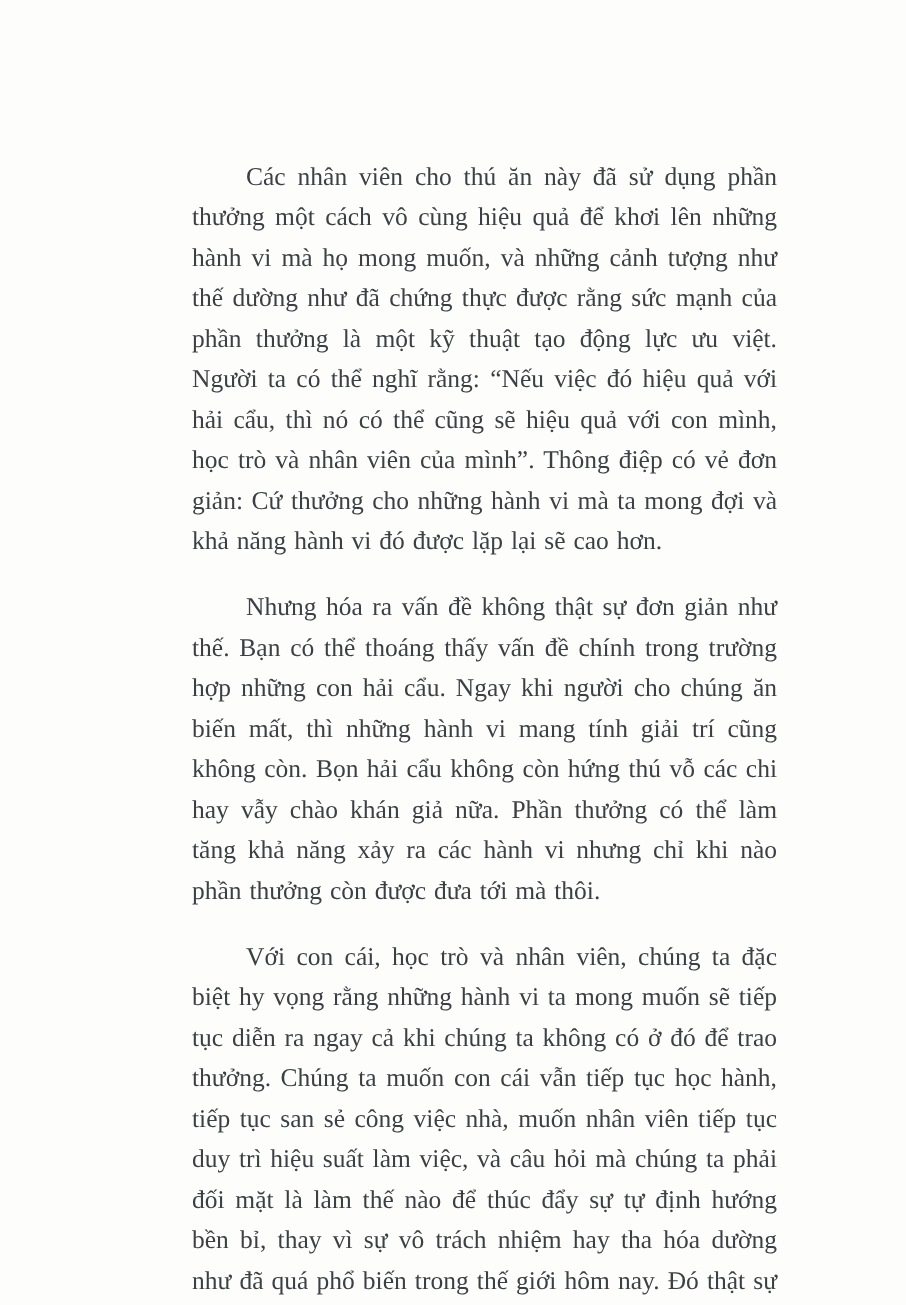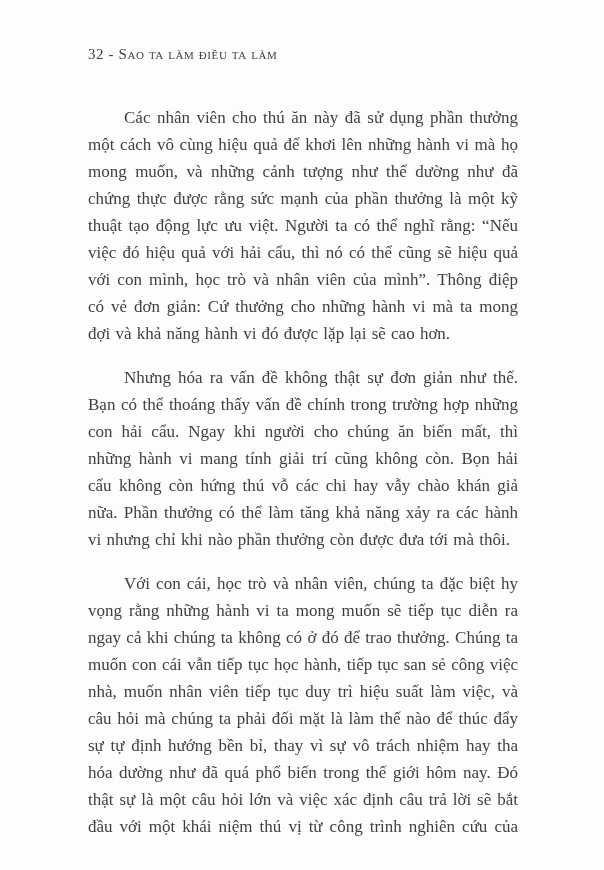--- a/index.html
+++ b/index.html
@@ -38,33 +38,33 @@
     color: #3c3f43;
     font-size: 17px;
     line-height: 27px;
   }
 
   .body-text p {
     text-align: justify;
     text-indent: 36px;
     margin-bottom: 17px;
     word-spacing: 1px;
+    margin-left: 40px;
   }
 
   .body-text p.continues {
     
     text-align-last: justify;
   }
 </style>
 </head>
 <body>
 
 <div class="page">
 
-  <div class="running-header">32 - Sao ta làm điều ta làm</div>
 
   <div class="body-text">
     <p>Các nhân viên cho thú ăn này đã sử dụng phần thưởng một cách vô cùng hiệu quả để khơi lên những hành vi mà họ mong muốn, và những cảnh tượng như thế dường như đã chứng thực được rằng sức mạnh của phần thưởng là một kỹ thuật tạo động lực ưu việt. Người ta có thể nghĩ rằng: “Nếu việc đó hiệu quả với hải cẩu, thì nó có thể cũng sẽ hiệu quả với con mình, học trò và nhân viên của mình”. Thông điệp có vẻ đơn giản: Cứ thưởng cho những hành vi mà ta mong đợi và khả năng hành vi đó được lặp lại sẽ cao hơn.</p>
     <p>Nhưng hóa ra vấn đề không thật sự đơn giản như thế. Bạn có thể thoáng thấy vấn đề chính trong trường hợp những con hải cẩu. Ngay khi người cho chúng ăn biến mất, thì những hành vi mang tính giải trí cũng không còn. Bọn hải cẩu không còn hứng thú vỗ các chi hay vẫy chào khán giả nữa. Phần thưởng có thể làm tăng khả năng xảy ra các hành vi nhưng chỉ khi nào phần thưởng còn được đưa tới mà thôi.</p>
     <p class="continues">Với con cái, học trò và nhân viên, chúng ta đặc biệt hy vọng rằng những hành vi ta mong muốn sẽ tiếp tục diễn ra ngay cả khi chúng ta không có ở đó để trao thưởng. Chúng ta muốn con cái vẫn tiếp tục học hành, tiếp tục san sẻ công việc nhà, muốn nhân viên tiếp tục duy trì hiệu suất làm việc, và câu hỏi mà chúng ta phải đối mặt là làm thế nào để thúc đẩy sự tự định hướng bền bỉ, thay vì sự vô trách nhiệm hay tha hóa dường như đã quá phổ biến trong thế giới hôm nay. Đó thật sự là một câu hỏi lớn và việc xác định câu trả lời sẽ bắt đầu với một khái niệm thú vị từ công trình nghiên cứu của</p>
   </div>
 
 </div>
 
 </body></html>

